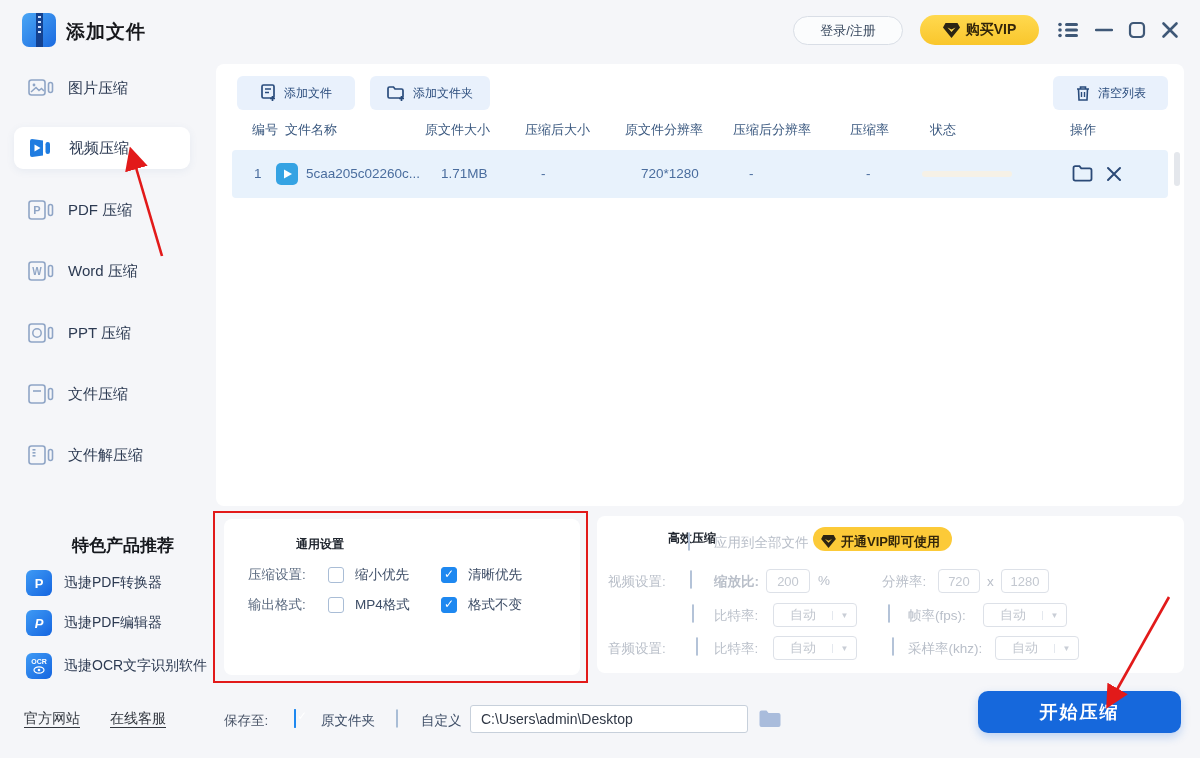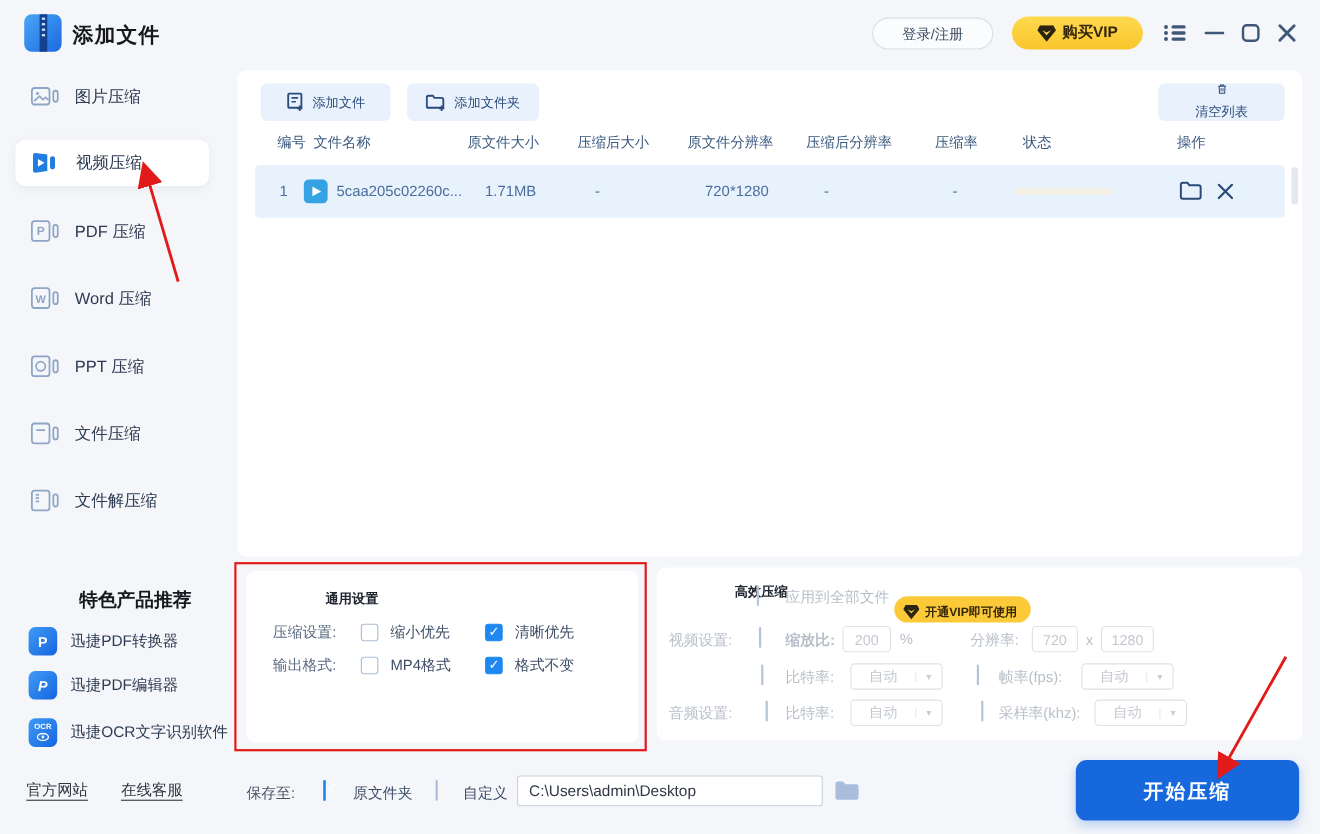--- a/index.html
+++ b/index.html
@@ -56,29 +56,29 @@
   .cb.on::after { content:"✓"; position:absolute; left:2px; top:-1px; color:#fff; font-size:12px; font-weight:bold; }
   .cb.dis { border-color:#b4c3d8; }
 
   .num-box { height:24px; border:1px solid #dde1e8; border-radius:4px; background:#fff;
     color:#c3c8d0; font-size:13px; display:flex; align-items:center; justify-content:center; }
   .dd { height:24px; width:84px; border:1px solid #dde1e8; border-radius:4px; background:#fff;
     display:flex; align-items:center; color:#c3c8d0; font-size:13px; }
   .dd .txt { flex:1; text-align:center; }
   .dd .arr { width:24px; border-left:1px solid #e4e8ee; text-align:center; font-size:8px; color:#c9ced6; }
 
-  .vip-badge { position:absolute; left:216px; top:26px; height:24px; padding:5px 12px 0 8px; border-radius:12px;
-    background:#fcca38; color:#33260a; font-size:11px; font-weight:bold;
+  .vip-badge { position:absolute; left:216px; top:11px; height:24px; padding:5px 12px 0 8px; border-radius:12px;
+    background:#fcca38; color:#33260a; font-size:13px; font-weight:bold;
     display:flex; align-items:center; gap:5px; }
 
   
   .path-input { position:absolute; left:470px; top:705px; width:278px; height:28px; border:1px solid #c7d0db;
     border-radius:3px; background:#fff; color:#2f3745; font-size:14px; padding:0 10px;
     font-family:"Liberation Sans",sans-serif; }
-  .start-btn { left:978px; top:691px; width:203px; height:55px; border-radius:10px; background:#1668dc;
+  .start-btn { left:978px; top:691px; width:203px; height:42px; border-radius:10px; background:#1668dc;
     color:#fff; font-size:18px; font-weight:bold; letter-spacing:2px;
     display:flex; align-items:center; justify-content:center; box-shadow:0 4px 10px rgba(22,104,220,.25); }
 
   
   .red-rect { left:213px; top:511px; width:375px; height:172px; border:2.5px solid #e21a1a; }
   svg.arrow { overflow:visible; pointer-events:none; }
 
   .row-flex { display:flex; align-items:center; }
 </style>
 </head>
@@ -238,21 +238,21 @@
   </div>
 
   <div class="soft-btn" style="left:154px; top:12px; width:120px;">
     <svg width="19" height="17" viewBox="0 0 19 17">
       <path d="M1 3.5 Q1 2 2.5 2 L6.5 2 L8 4 L14.5 4 Q16 4 16 5.5 L16 11.5 Q16 13 14.5 13 L2.5 13 Q1 13 1 11.5 Z" fill="none" stroke="#2a4c7c" stroke-width="1.7"></path>
       <path d="M14.5 11 L14.5 16 M12 13.5 L17 13.5" stroke="#2a4c7c" stroke-width="1.7"></path>
     </svg>
     <span>添加文件夹</span>
   </div>
 
-  <div class="soft-btn" style="left:837px; top:12px; width:115px;flex-direction:column;">
+  <div class="soft-btn" style="left:837px; top:12px; width:115px;">
     <svg width="16" height="17" viewBox="0 0 16 17">
       <path d="M2 4 L14 4 M5.5 4 L5.5 2 L10.5 2 L10.5 4 M3.5 4 L4 15 L12 15 L12.5 4" fill="none" stroke="#2a4c7c" stroke-width="1.6"></path>
       <line x1="6.5" y1="7" x2="6.5" y2="12" stroke="#2a4c7c" stroke-width="1.4"></line>
       <line x1="9.5" y1="7" x2="9.5" y2="12" stroke="#2a4c7c" stroke-width="1.4"></line>
     </svg>
     <span>清空列表</span>
   </div>
 
   <span class="th" style="left:36px;">编号</span>
   <span class="th" style="left:69px;">文件名称</span>

